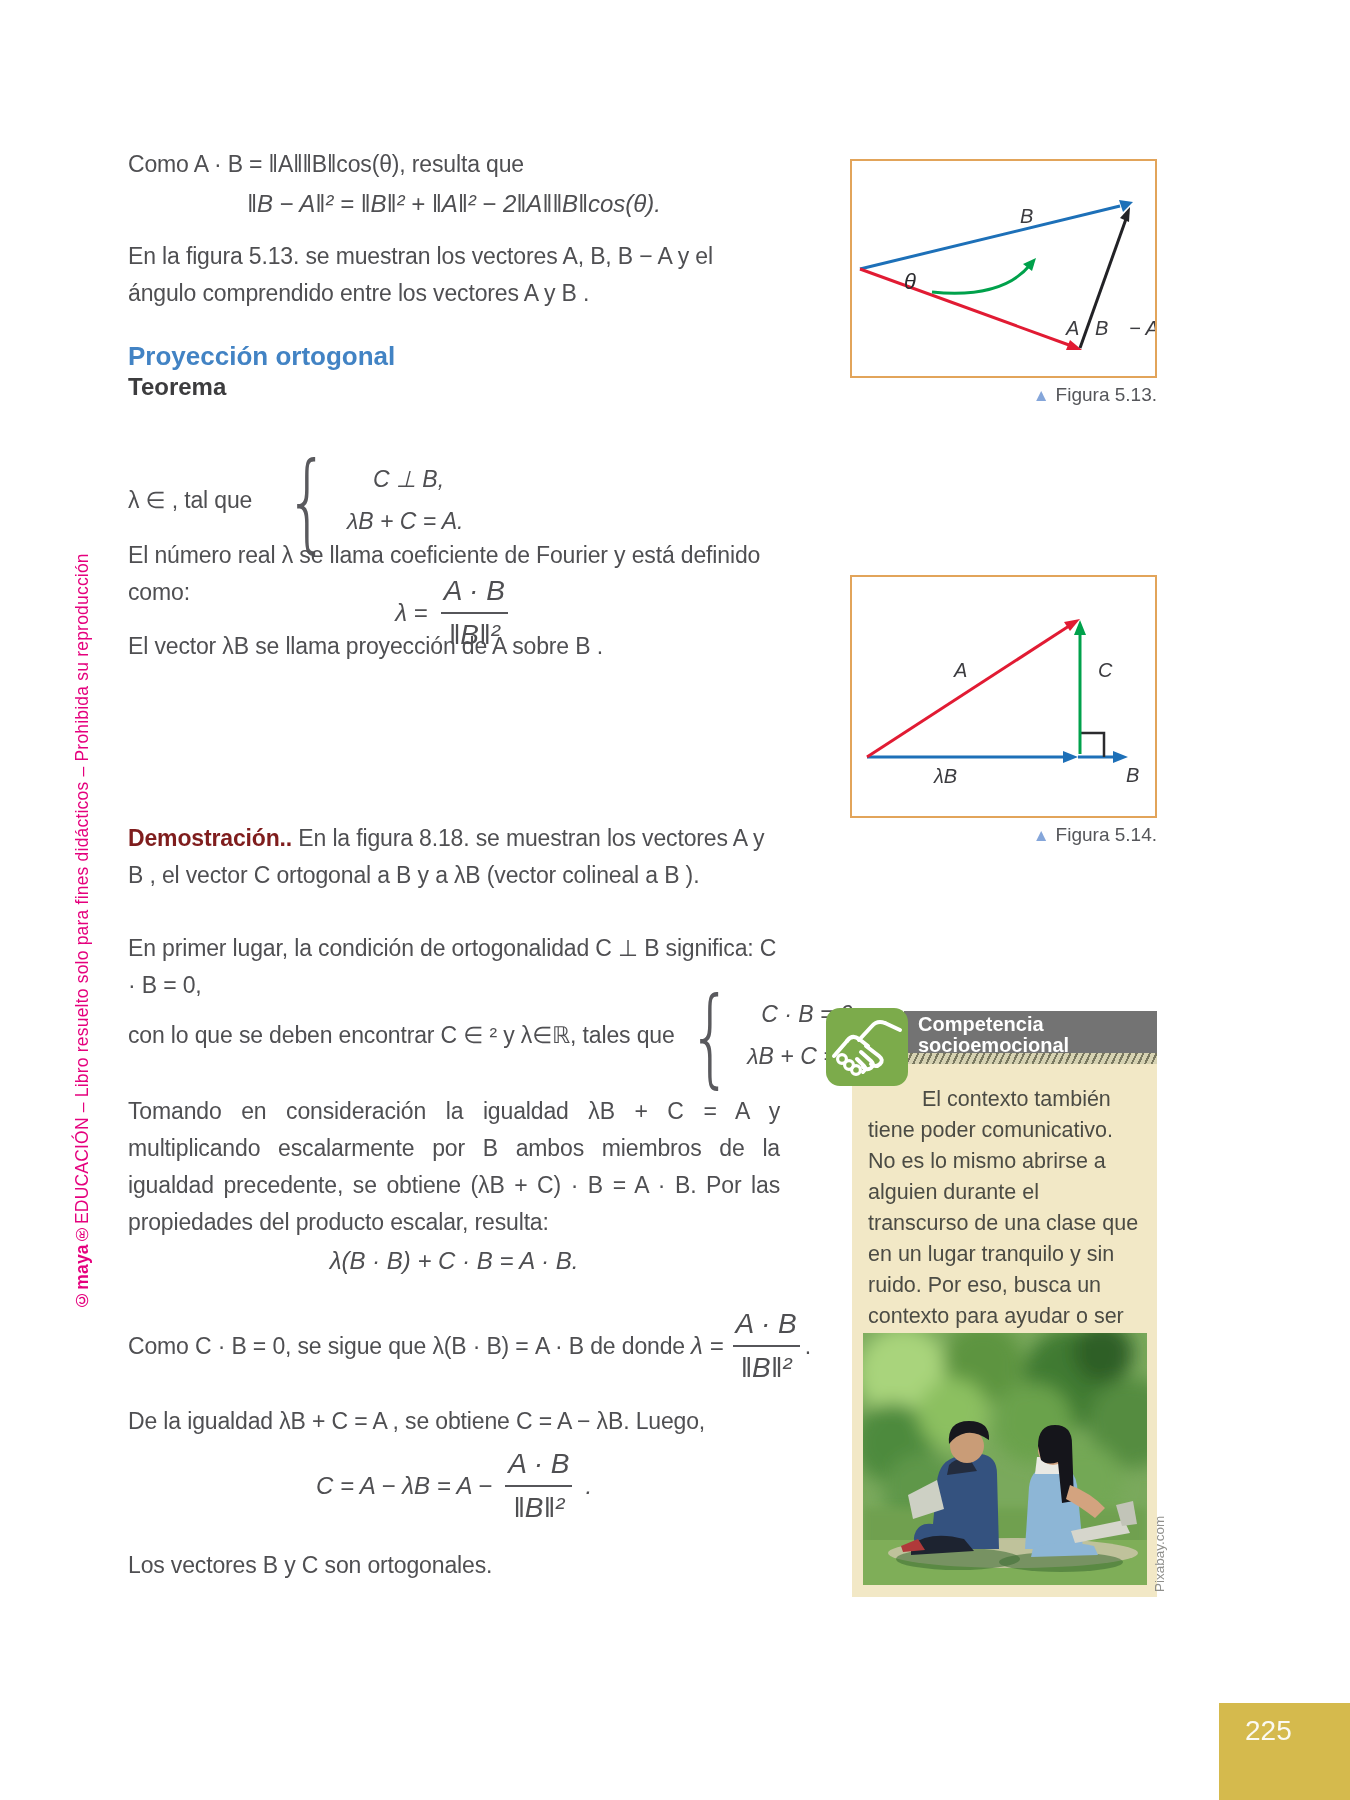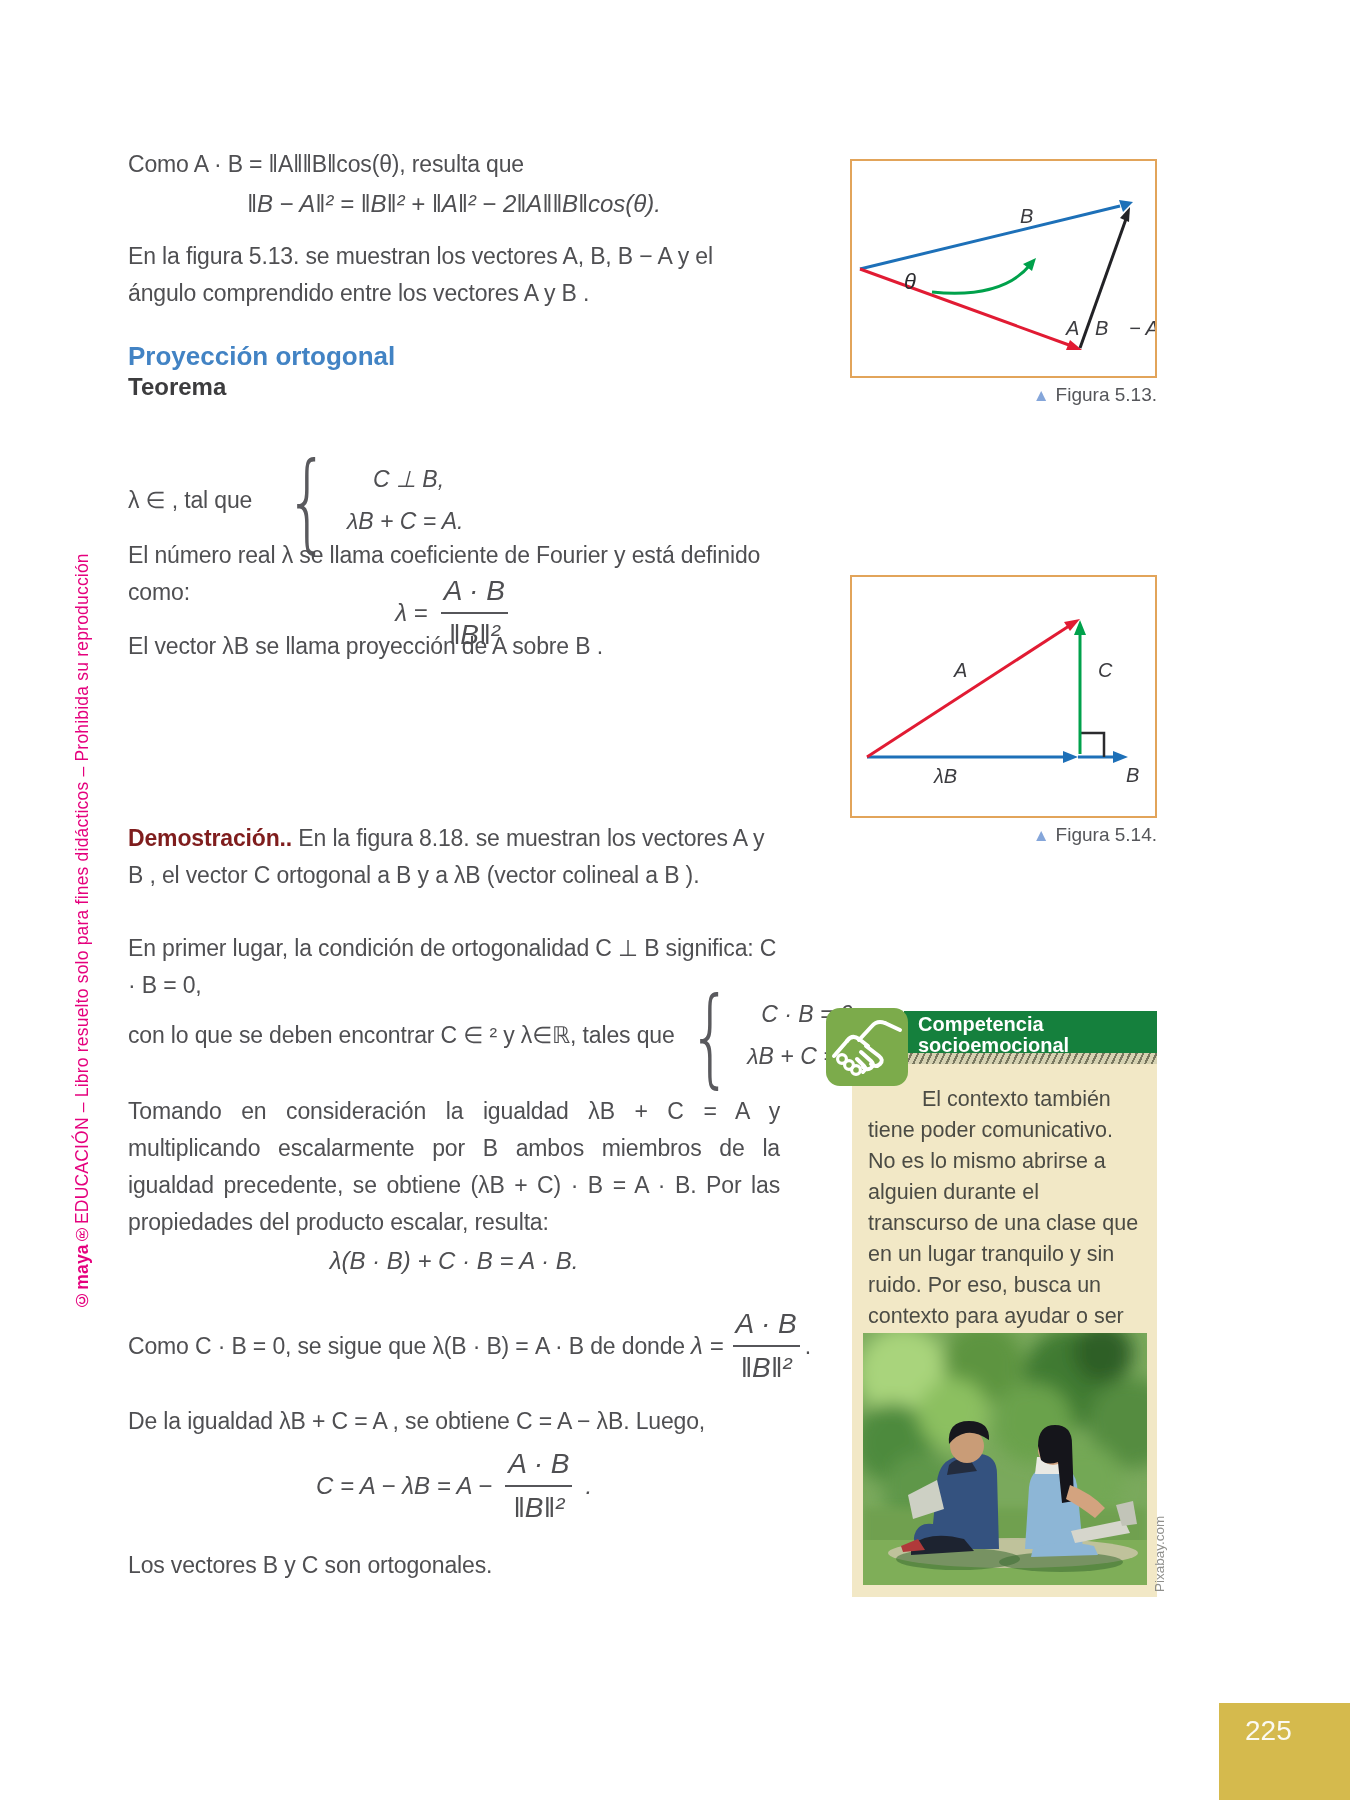--- a/index.html
+++ b/index.html
@@ -22,21 +22,21 @@
   .syslines{display:flex;flex-direction:column;gap:15px;font-size:23px;font-style:italic;}
   .frac{display:inline-flex;flex-direction:column;align-items:center;font-style:italic;font-size:28px;}
   .frac .num{padding:0 8px 5px 8px;}
   .frac .den{border-top:2px solid #56565a;padding:5px 8px 0 8px;}
   .eqrow{display:flex;align-items:center;justify-content:center;gap:8px;}
   .figbox{border:2px solid #e2a45a;background:#ffffff;box-sizing:border-box;}
   .caption{font-size:19px;color:#55565a;text-align:right;}
   .cap-tri{color:#85a6da;font-size:17px;margin-right:6px;}
   
   .comp-icon{width:82px;height:78px;background:#7cab4b;border-radius:14px;}
-  .comp-head{background:#15803d;color:#ffffff;font-weight:700;font-size:20px;line-height:21px;
+  .comp-head{background:#737373;color:#ffffff;font-weight:700;font-size:20px;line-height:21px;
              padding:3px 0 0 14px;box-sizing:border-box;}
   .comp-hatch{background:#d6d2b2;
       background-image:repeating-linear-gradient(115deg,rgba(70,70,50,.65) 0 2px,rgba(0,0,0,0) 2px 6px);}
   .comp-panel{background:#f2e8c6;}
   .comp-body{font-size:21.5px;line-height:31px;color:#4b4b44;text-indent:54px;}
   .credit{writing-mode:vertical-rl;transform:rotate(180deg);font-size:13.5px;color:#90908c;}
   .watermark{writing-mode:vertical-rl;transform:rotate(180deg);font-size:17.5px;color:#e5007d;
              white-space:nowrap;letter-spacing:0.2px;}
   .watermark .wm-bold{font-weight:700;}
   .pagetab{background:#d5ba4d;}

